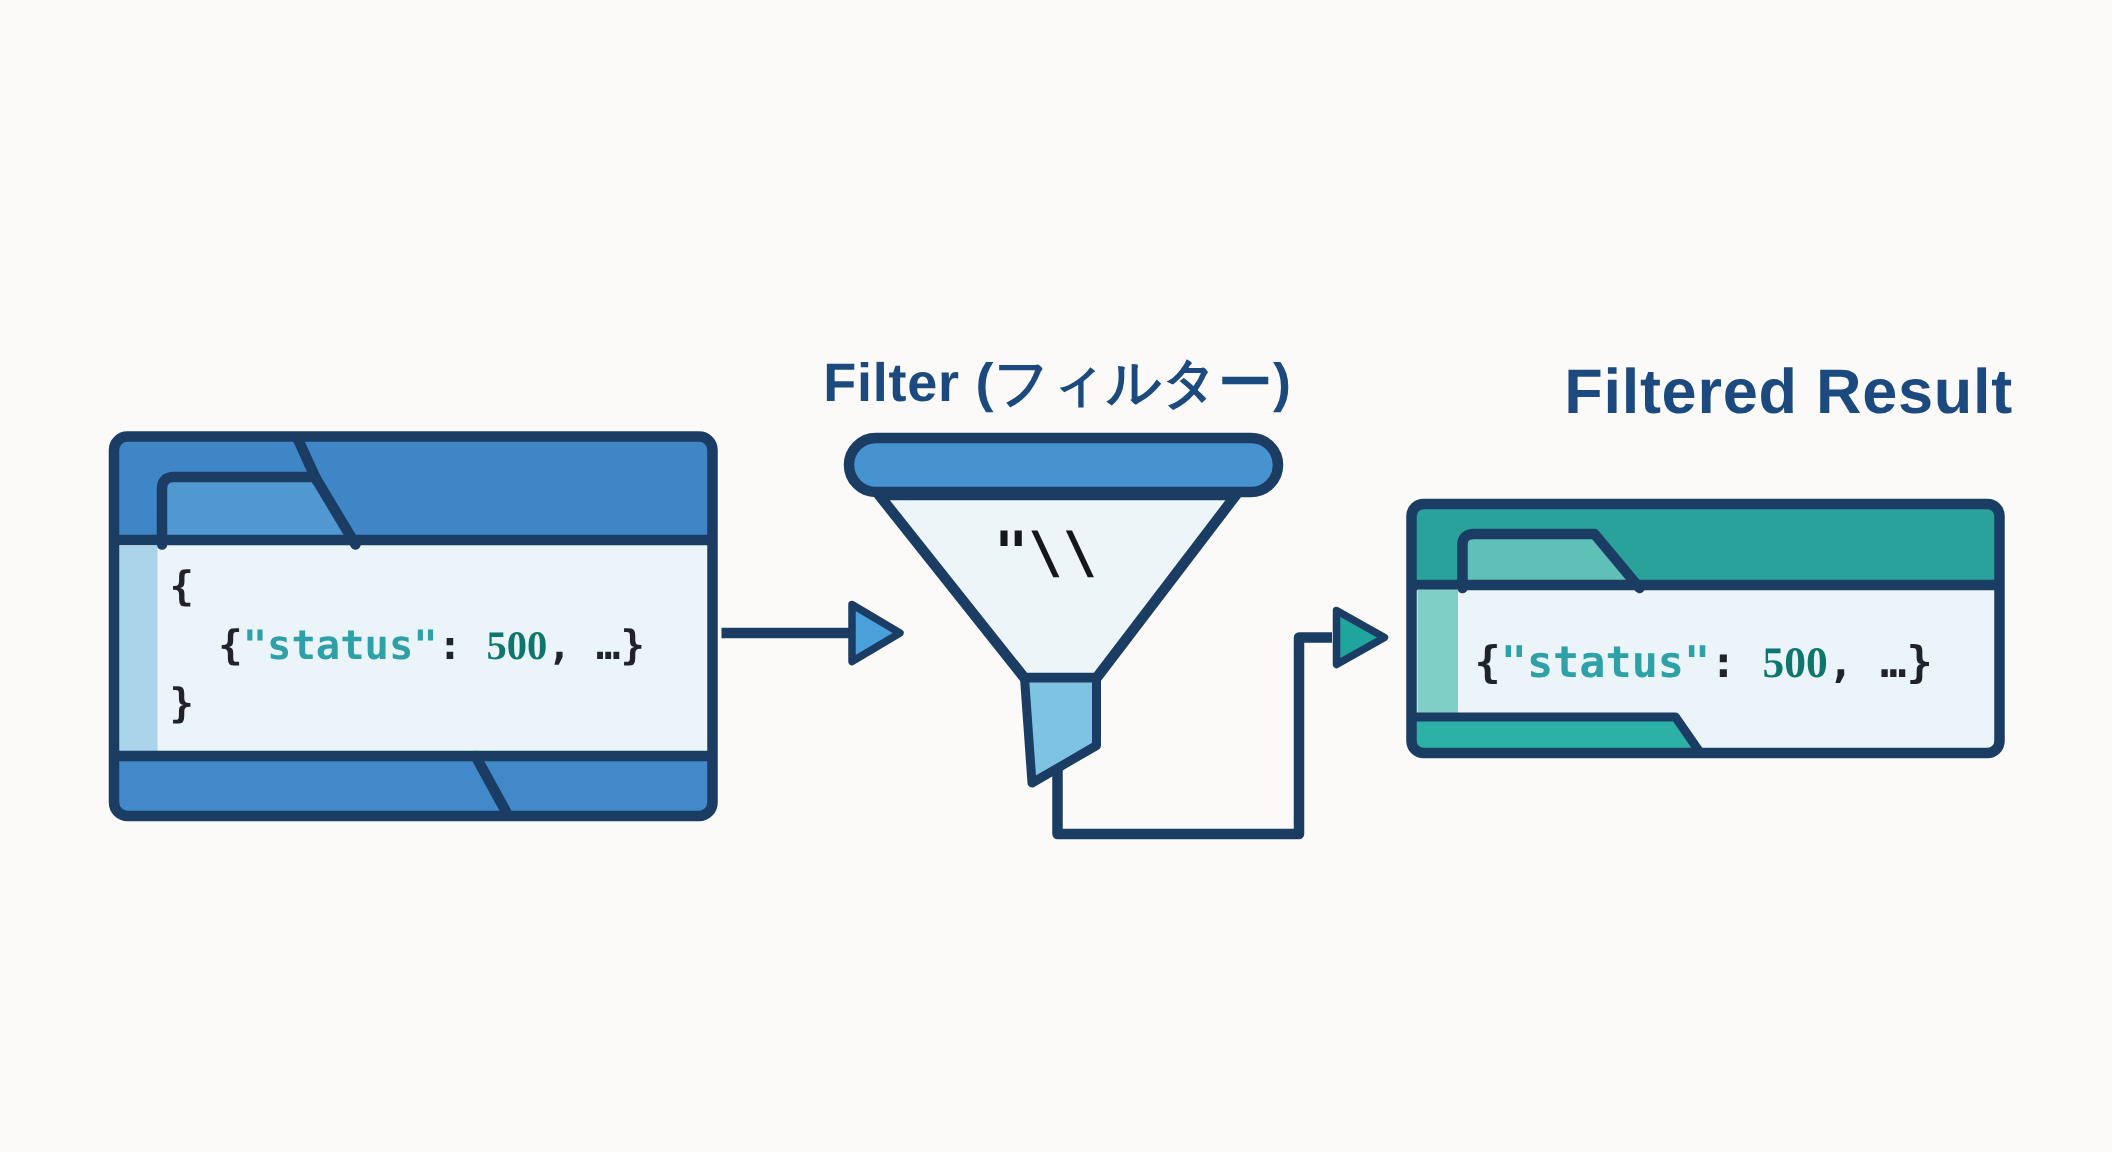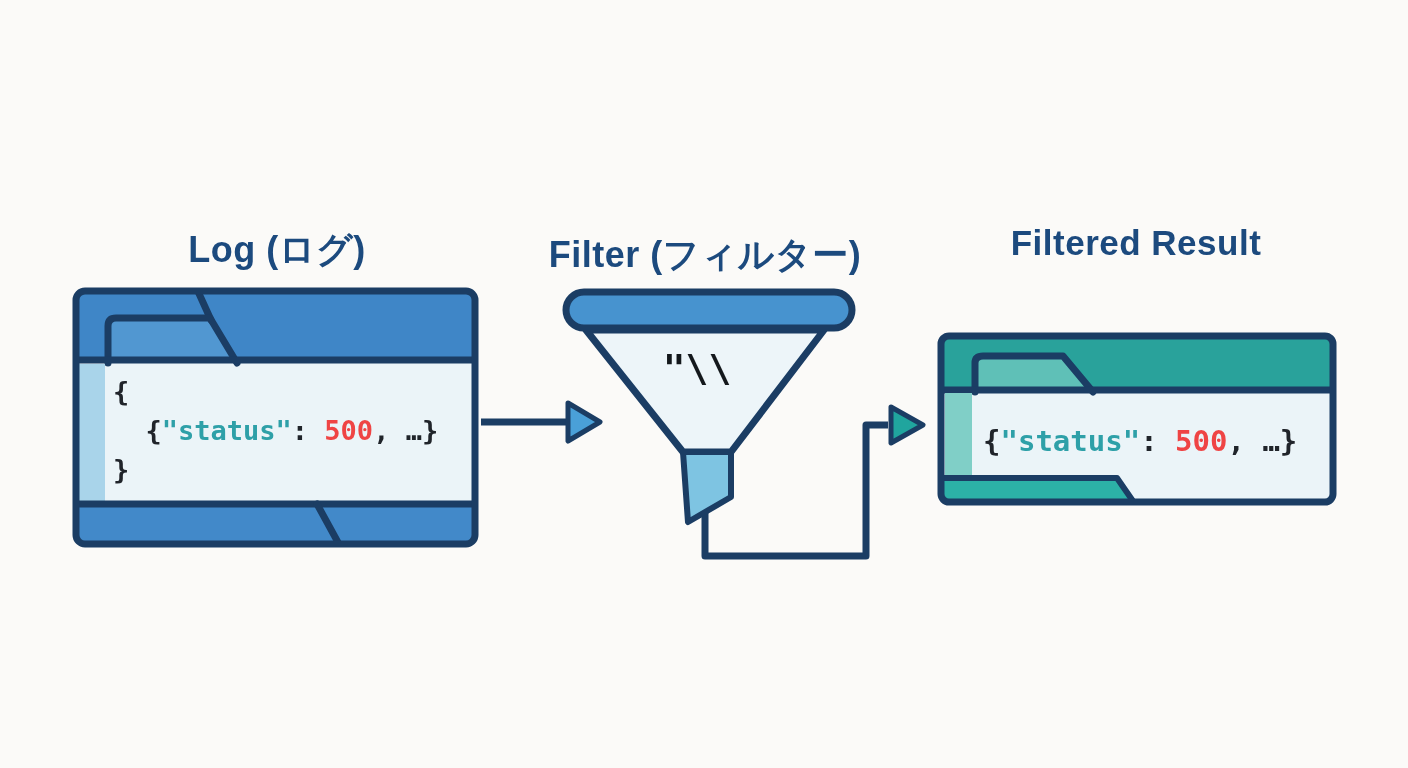--- a/index.html
+++ b/index.html
@@ -10,32 +10,32 @@
     font-family:"Liberation Sans", sans-serif;
   }
   .shapes{position:absolute;left:0;top:0;}
   .title{
     position:absolute;text-align:center;
     color:#1c4a7e;font-weight:700;font-size:36px;line-height:46px;
     letter-spacing:0.5px;
   }
   .title-log{left:77px;top:227px;width:400px;}
   .title-filter{left:505px;top:232px;width:400px;}
-  .title-result{left:930px;top:220px;width:412px;font-size:35px;line-height:45px;}
+  .title-result{left:930px;top:238px;width:412px;font-size:42px;line-height:45px;text-align:right;}
   .code{
     position:absolute;
     font-family:"DejaVu Sans Mono", monospace;
     font-weight:700;color:#20242a;
   }
   .code-line{white-space:pre;}
   .code .tk{white-space:pre;}
   .code-log{left:113px;top:372px;font-size:27px;line-height:39px;}
   .code-result{left:983px;top:424px;font-size:29px;line-height:34px;}
   .tk-key{color:#2ea0a8;}
-  .tk-value{color:#ef4444;}
+  .tk-value{color:#0f766e;font-family:Liberation Serif, serif;}
   .funnel-pattern{
     position:absolute;left:622px;top:346px;width:150px;
     text-align:center;color:#14181c;
     font-family:"DejaVu Sans Mono", monospace;
     font-weight:700;font-size:38px;
   }
 </style>
 </head>
 <body>
 
@@ -91,23 +91,20 @@
       <polygon points="891,407 923,425 891,443" fill="#20a59e" stroke="#1b3d64" stroke-width="5" stroke-linejoin="round"></polygon>
     </g>
 
     <g>
       <path d="M586,330 L824,330 L731,452 L683,452 Z" fill="#edf5f9" stroke="#1b3d64" stroke-width="7" stroke-linejoin="round"></path>
       <rect x="566" y="292" width="286" height="36" rx="18" fill="#4793cf" stroke="#1b3d64" stroke-width="7"></rect>
       <path d="M683,452 L731,452 L731,497 L688,522 Z" fill="#7ec4e2" stroke="#1b3d64" stroke-width="6" stroke-linejoin="round"></path>
     </g>
   </svg>
 
-  <div class="title title-log">
-    <span>Log (ログ)</span>
-  </div>
 
   <div class="title title-filter">
     <span>Filter (フィルター)</span>
   </div>
 
   <div class="title title-result">
     <div>Filtered Result</div>
   </div>
 
   <div class="funnel-pattern">"\\</div>

